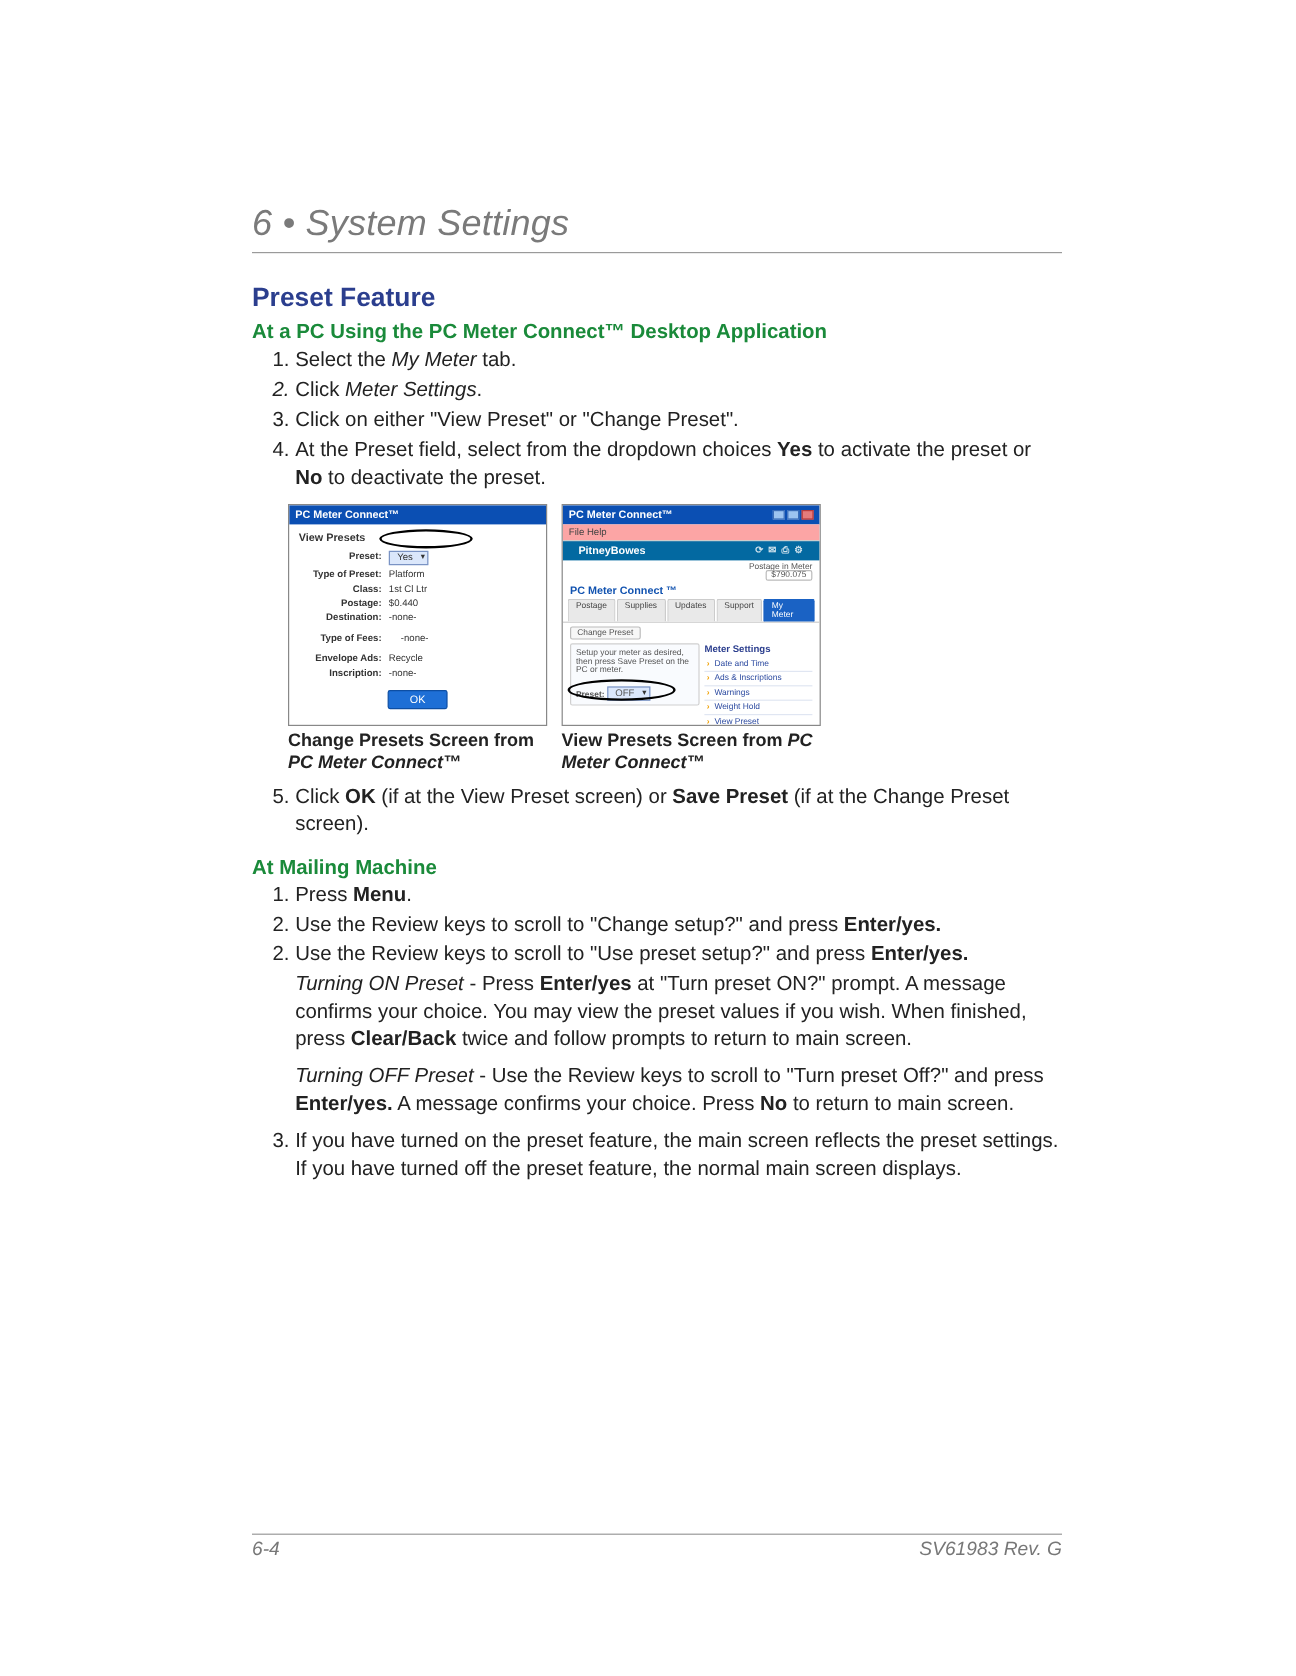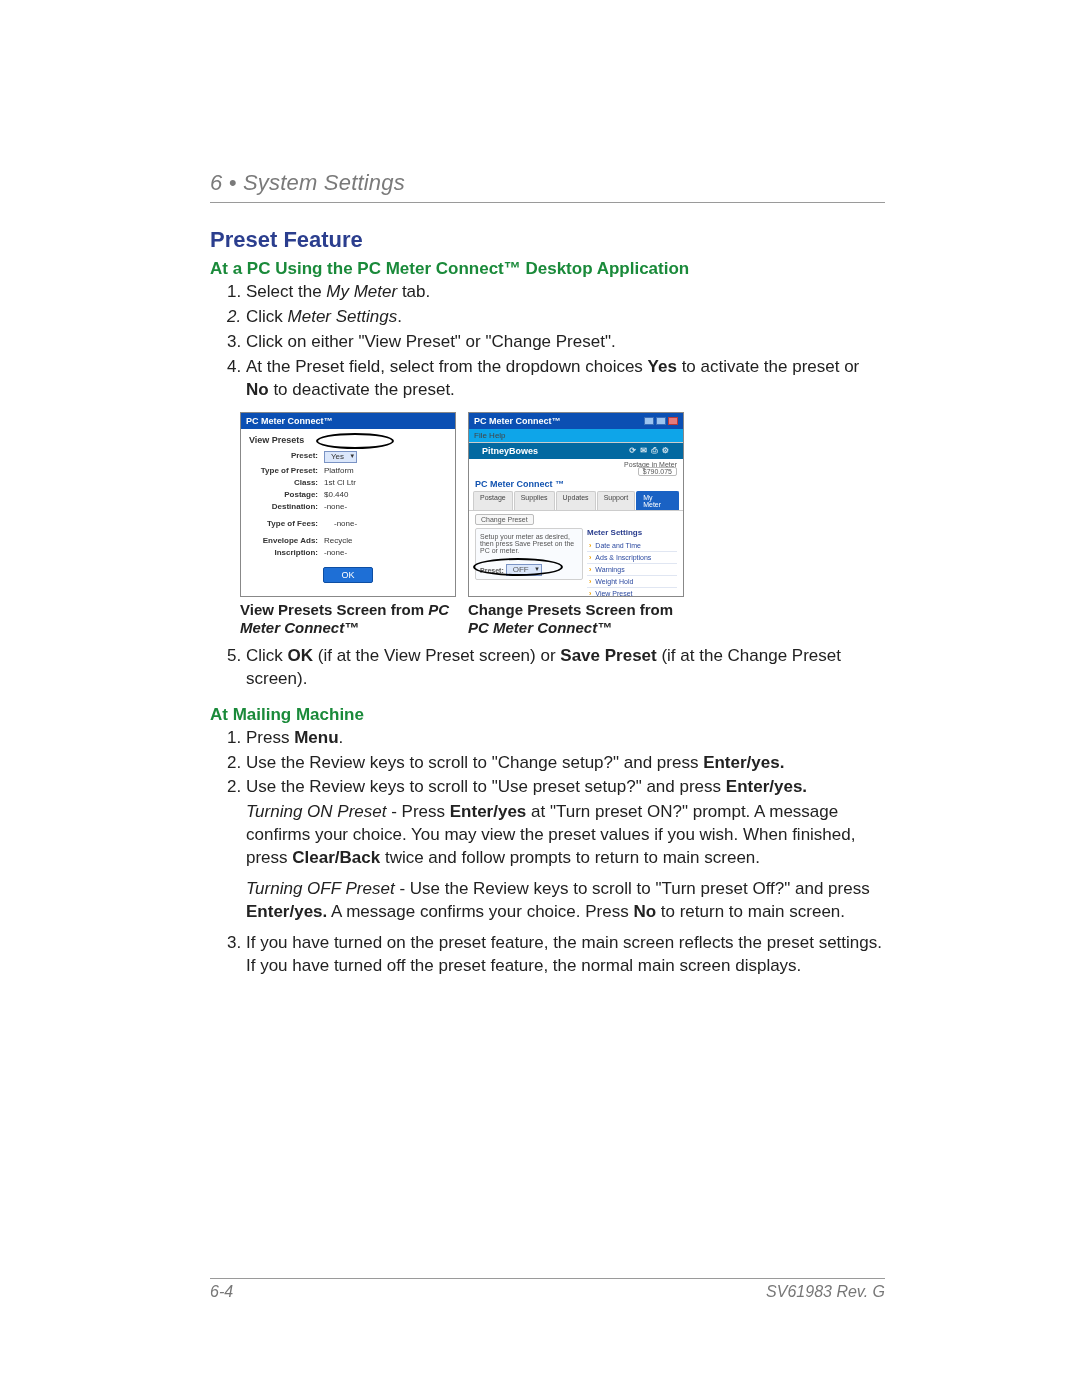--- a/index.html
+++ b/index.html
@@ -12,21 +12,21 @@
   }
   .page {
     width: 1080px;
     height: 1397px;
     padding: 170px 195px 60px 210px;
     position: relative;
   }
   .chapter-title {
     font-style: italic;
     color: #7a7a7a;
-    font-size: 22px;
+    font-size: 30px;
     font-weight: 500;
     margin: 0 0 6px 0;
     letter-spacing: 0.2px;
   }
   .chapter-rule { border: none; border-top: 1px solid #9a9a9a; margin: 0 0 24px 0; }
   .h-section {
     color: #2b3e8e;
     font-size: 22px;
     font-weight: 700;
     margin: 0 0 6px 0;
@@ -101,21 +101,21 @@
     position:absolute; border:2px solid #000; border-radius:50%;
     pointer-events:none; background:transparent;
   }
   .btn-ok {
     display:block; width:50px; margin:10px auto 0;
     background:#1e6fd6; color:#fff; text-align:center;
     font-size:9px; padding:2px 0; border-radius:2px;
     border:1px solid #0d4ea3;
   }
   
-  .fig2-menu { background:#0ea5e9; border-bottom:1px solid #ccc; padding:2px 5px; font-size:8px; color:#444; }
+  .fig2-menu { background:#fca5a5; border-bottom:1px solid #ccc; padding:2px 5px; font-size:8px; color:#444; }
   .fig2-topbar { background:#0369a1; color:#fff; padding:3px 13px; font-size:9px; font-weight:700; display:flex; align-items:flex-start;}
   .fig2-icons { margin-left:auto; font-size:8px; opacity:.8; letter-spacing:1px;}
   .serial { font-size:7px; text-align:right; padding:2px 6px; color:#555; }
   .fig2-subtitle { color:#1253b0; font-weight:700; padding:2px 6px; font-size:9px; }
   .tabs { display:flex; gap:1px; padding:0 4px; border-bottom:1px solid #ccc; font-size:7px; }
   .tab { padding:2px 6px; background:#e9e9e9; border:1px solid #ccc; border-bottom:none; border-radius:2px 2px 0 0; color:#444;}
   .tab.active { background:#1a62c4; color:#fff; border-color:#1a62c4;}
   .pill { display:inline-block; border:1px solid #bbb; border-radius:2px; font-size:7px; padding:1px 5px; margin:3px 6px; color:#555; background:#f7f7f7;}
   .fig2-cols { display:flex; gap:4px; padding:0 6px; }
   .leftcol { flex:1.2; position:relative;}
@@ -252,22 +252,22 @@
             <div class="menu-item">Weight Hold</div>
             <div class="menu-item">View Preset</div>
 
           </div>
         </div>
       </div>
     </div>
   </div>
 
   <div class="caption-row">
+    <div class="caption"><strong>Change Presets Screen from </strong><strong><em>PC Meter Connect™</em></strong></div>
     <div class="caption"><strong>View Presets Screen from </strong><strong><em>PC Meter Connect™</em></strong></div>
-    <div class="caption"><strong>Change Presets Screen from </strong><strong><em>PC Meter Connect™</em></strong></div>
   </div>
 
   <ol class="steps" start="5">
     <li><span>Click </span><strong>OK</strong><span> (if at the View Preset screen) or </span><strong>Save Preset</strong><span> (if at the Change Preset screen).</span></li>
   </ol>
 
   <p class="h-green" style="margin-top:14px;">At Mailing Machine</p>
   <ol class="steps">
     <li><span>Press </span><strong>Menu</strong><span>.</span></li>
     <li><span>Use the Review keys to scroll to "Change setup?" and press </span><strong>Enter/yes.</strong></li>

